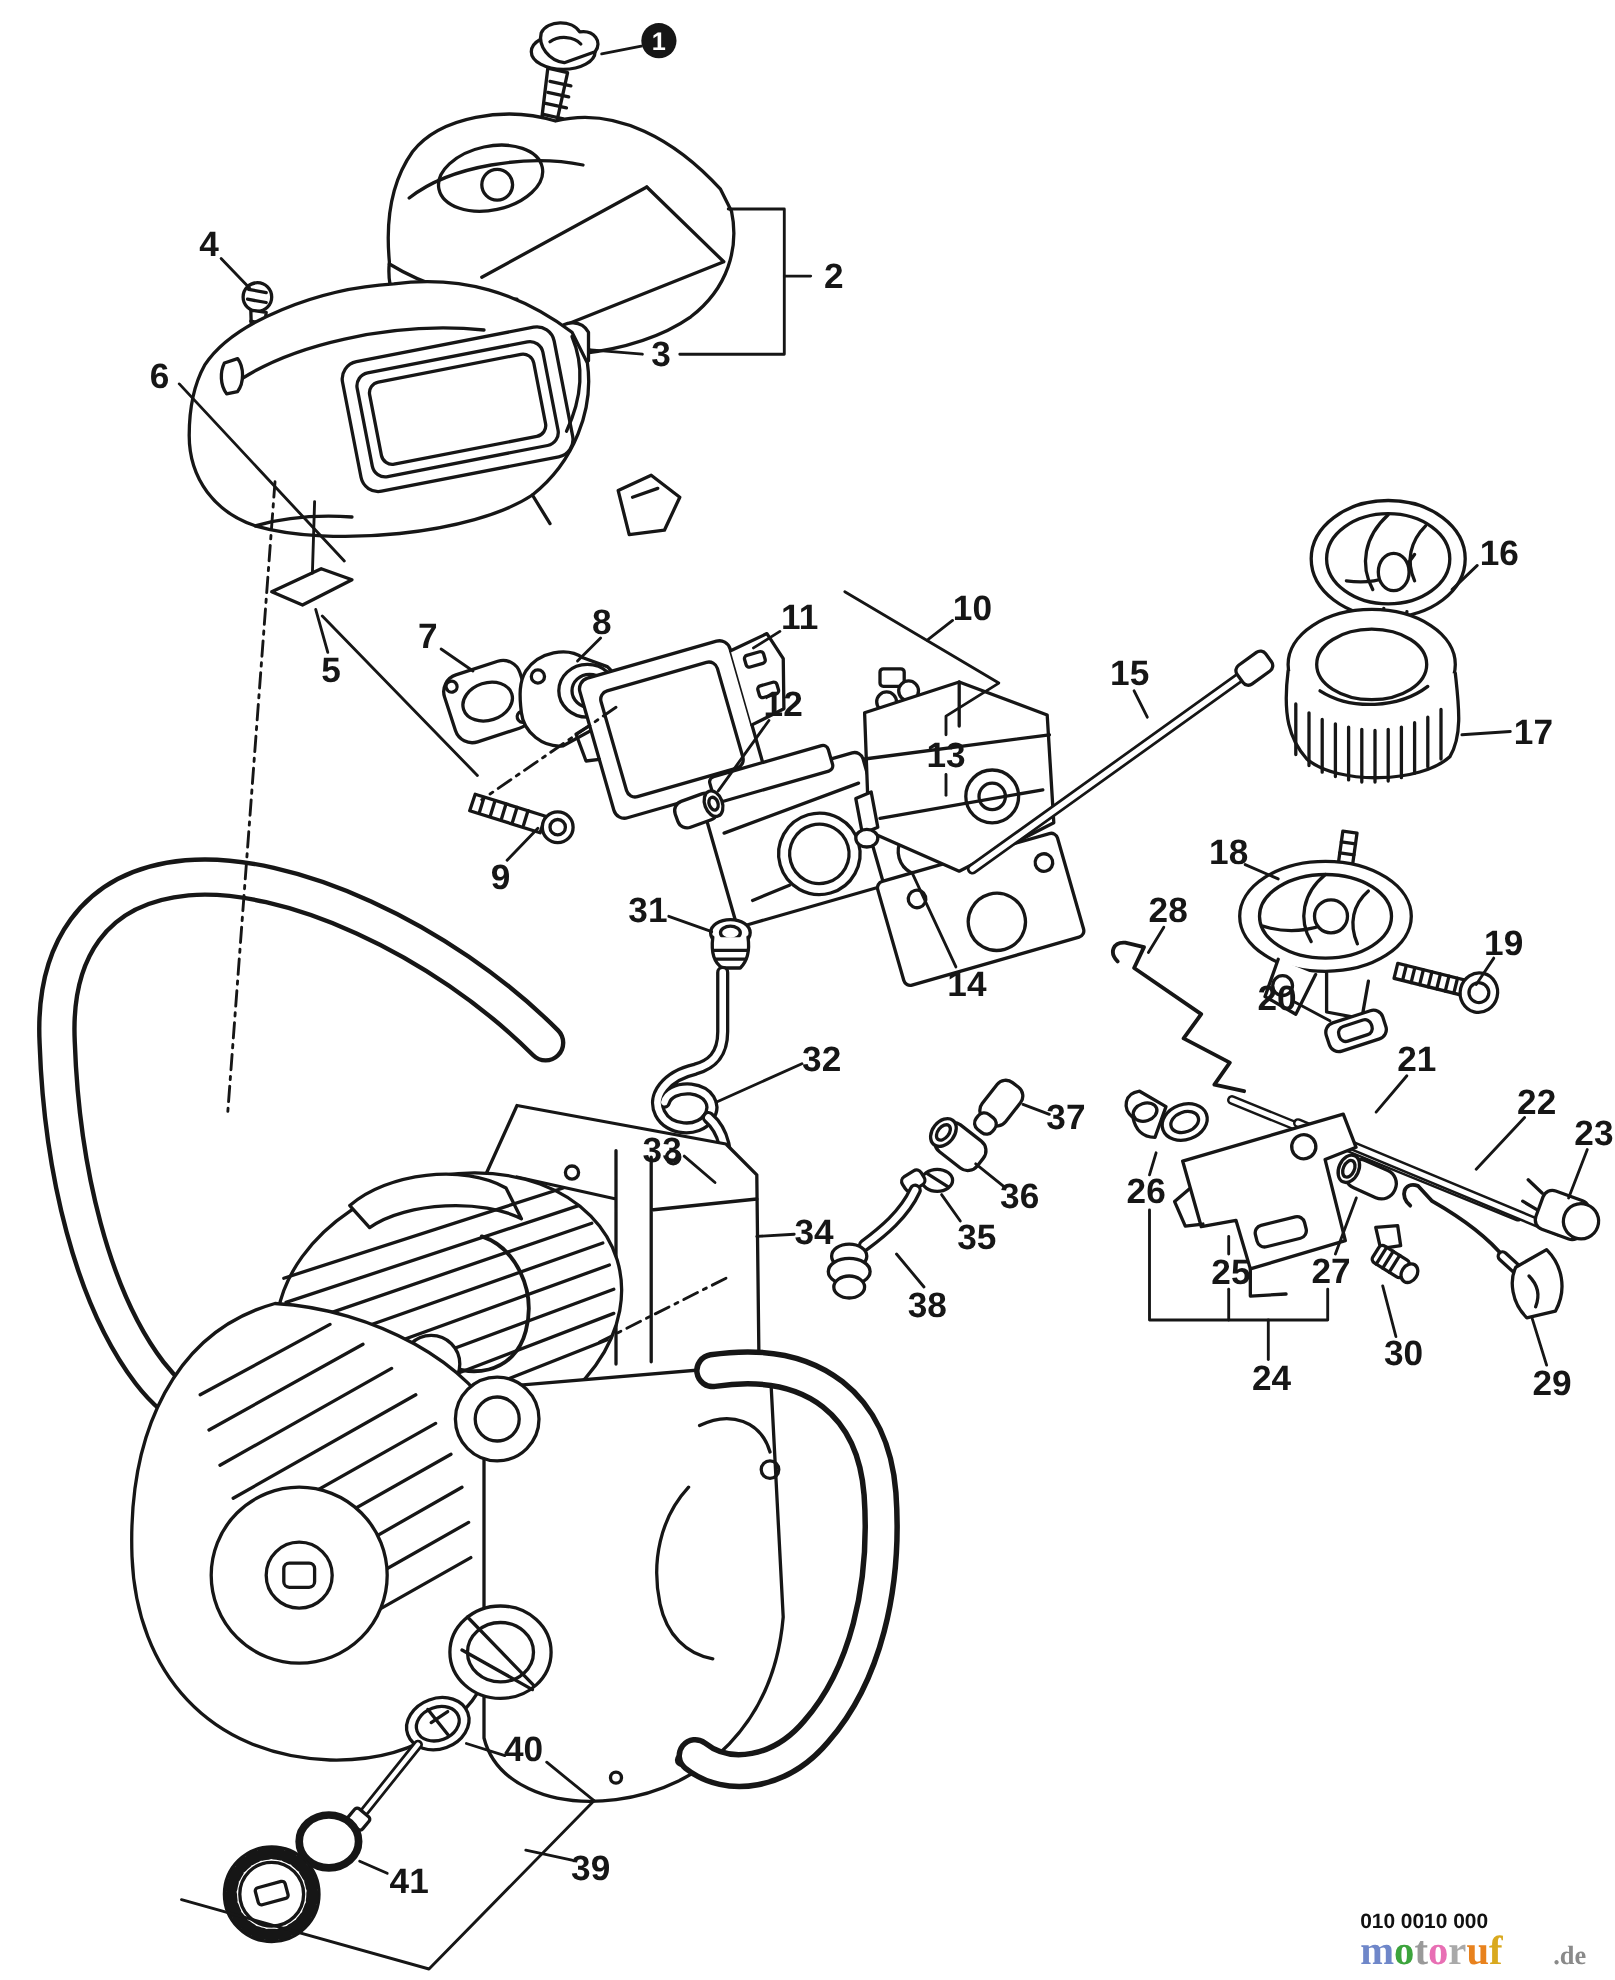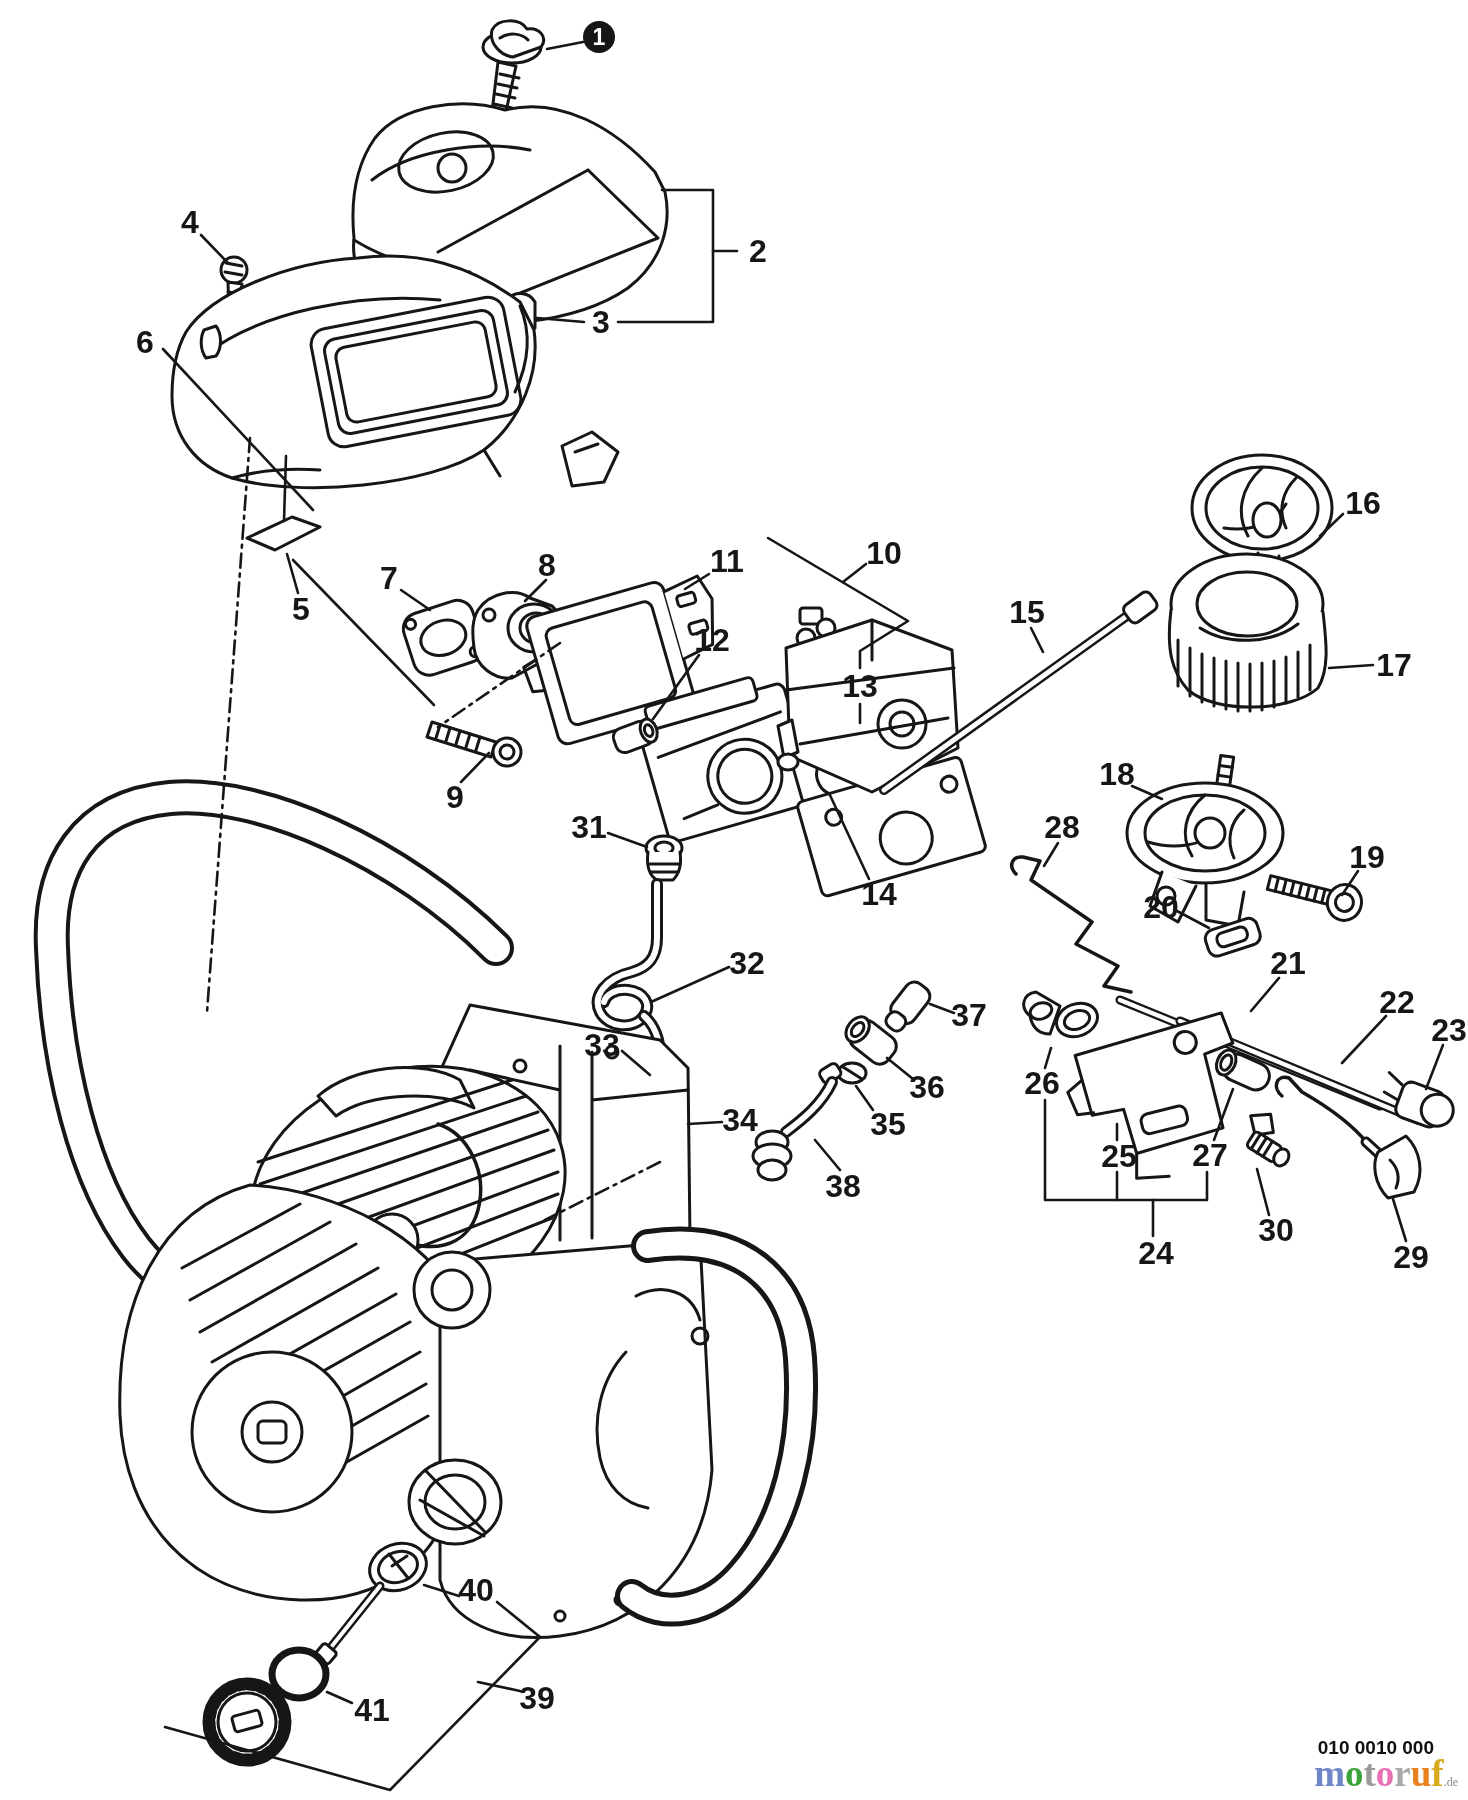--- a/index.html
+++ b/index.html
@@ -1,25 +1,25 @@
 <!DOCTYPE html>
 <html><head>
 <meta charset="utf-8">
 <style>
   html,body{margin:0;padding:0;background:#ffffff;}
   .stage{position:relative;width:1468px;height:1800px;background:#fff;overflow:hidden;
          font-family:"Liberation Sans",sans-serif;}
   svg{position:absolute;left:0;top:0;}
-  .watermark{position:absolute;right:10px;bottom:8px;text-align:right;line-height:1.0;
+  .watermark{position:absolute;right:26px;bottom:8px;text-align:left;line-height:1.0;
              font-family:"Liberation Sans",sans-serif;}
   .part-code{font-size:19px;font-weight:bold;color:#111;letter-spacing:0px;
              margin-right:24px;margin-bottom:-2px;}
   .logo-line{font-family:"Liberation Serif",serif;font-weight:bold;font-size:37px;
              letter-spacing:0px;}
-  .logo-line .suffix{font-size:12px;font-weight:normal;}
+  .logo-line .suffix{font-size:24px;font-weight:bold;margin-left:46px;}
 </style>
 </head>
 <body>
 
 <div class="stage">
 
 <svg width="1468" height="1800" viewBox="0 0 1468 1800">
   <g stroke="#161616" fill="none" stroke-width="3" stroke-linecap="round" stroke-linejoin="round">
 
     <g>

